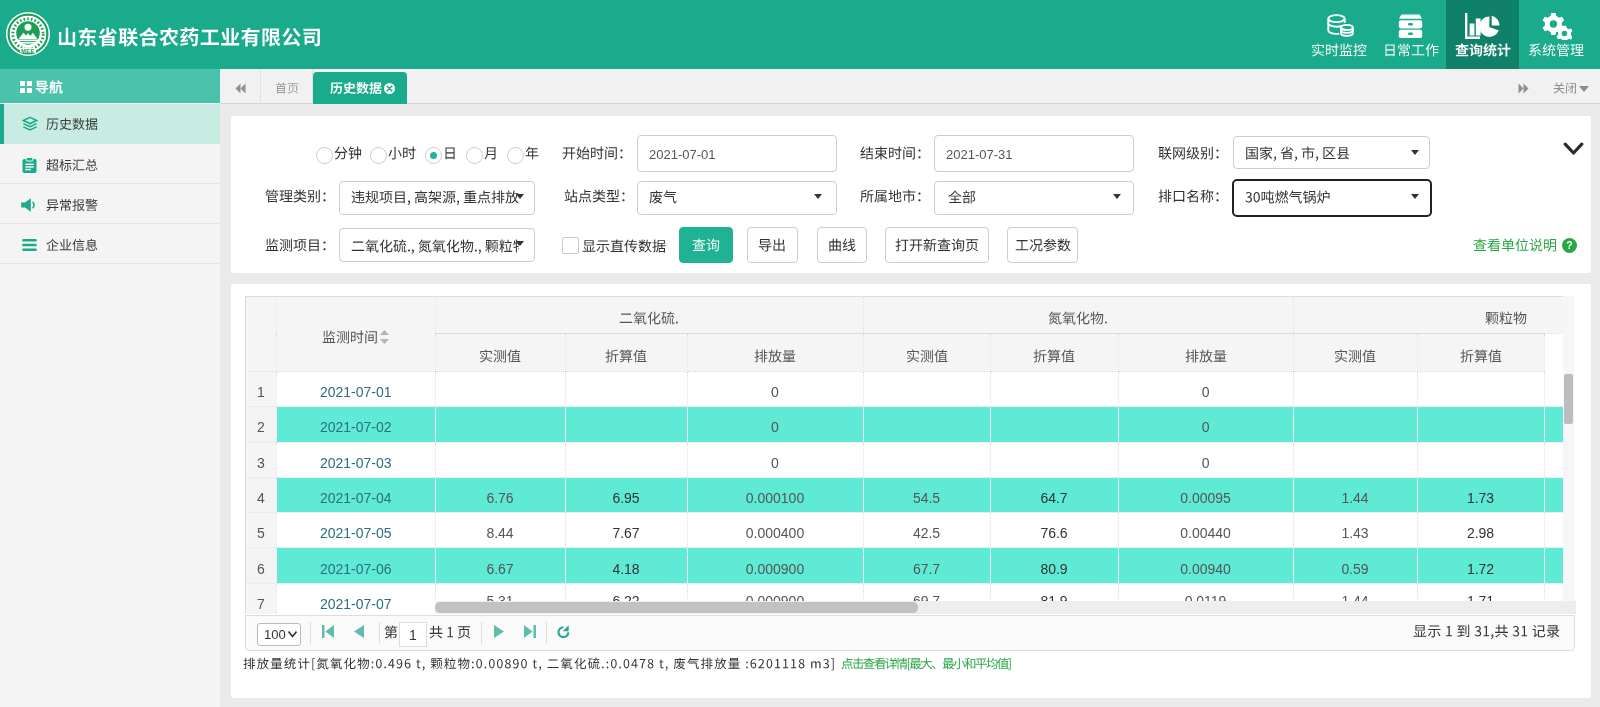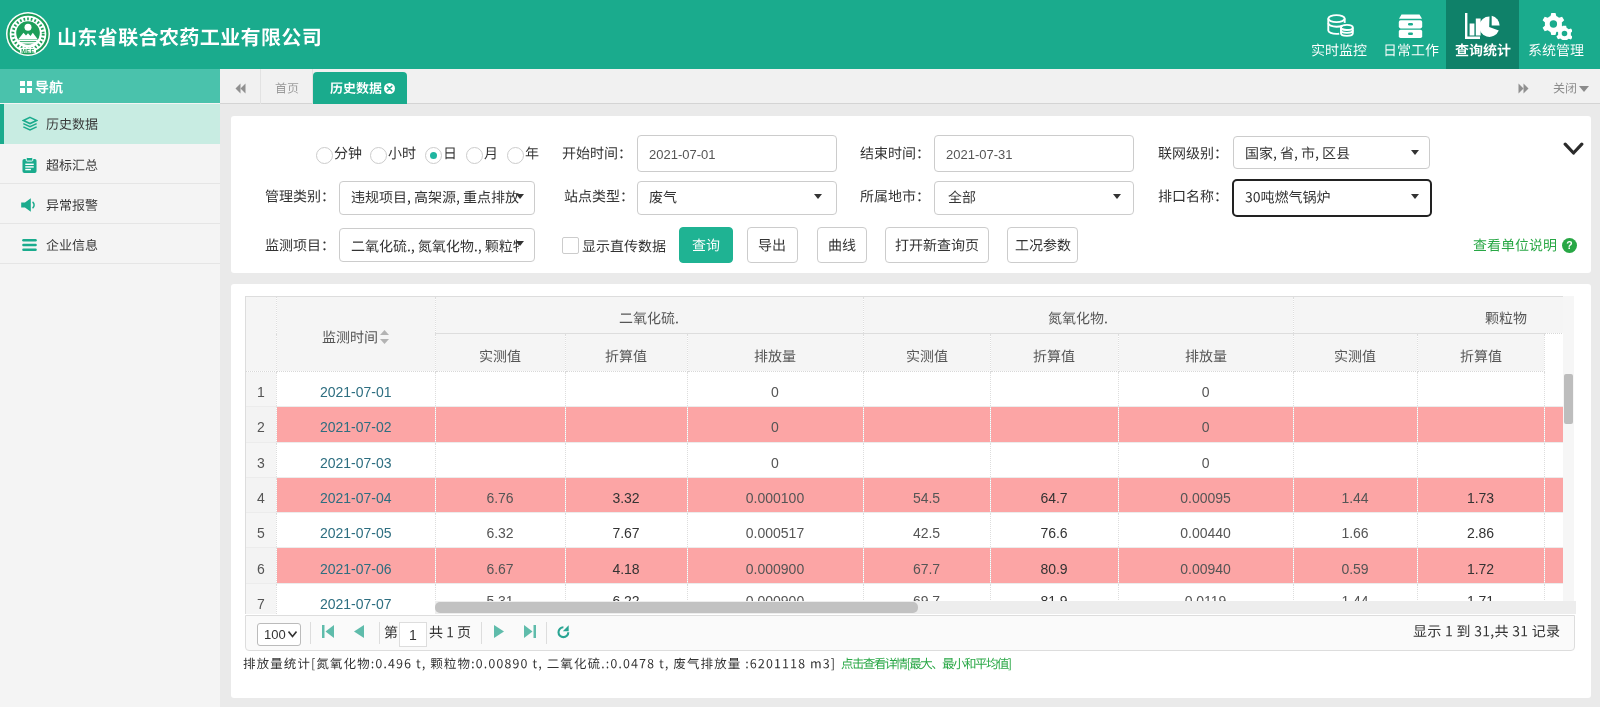--- a/index.html
+++ b/index.html
@@ -23,21 +23,21 @@
 .radio { position:absolute; width:17px; height:17px; border:1px solid #ccc; border-radius:50%; background:#fff; top:147px; }
 .checkbox { position:absolute; left:562px; top:237px; width:17px; height:17px; border:1px solid #ccc; background:#fff; border-radius:2px; }
 .btn { position:absolute; top:227px; height:36px; border:1px solid #ccc; border-radius:4px; background:#fff; }
 .ltxt { font-size:13px; color:#555; }
 .tblwrap { position:absolute; left:245px; top:296px; width:1318px; height:305px; overflow:hidden; border-left:1px solid #ddd; }
 .fpane { position:absolute; left:245px; top:296px; width:190px; height:318px; overflow:hidden; background:#fff; border-left:1px solid #ddd; }
 table.grid { border-collapse:collapse; table-layout:fixed; width:1473px; font-size:14px; color:#555; }
 table.grid th, table.grid td { border-right:1px dotted #ddd; border-bottom:1px solid #ececec; overflow:hidden; white-space:nowrap; padding:6px 0 0 0; text-align:center; font-weight:normal; }
 table.grid thead th { background:#f5f5f5; border-bottom:1px dotted #d8d8d8; border-top:1px solid #ddd; }
 table.grid td.num { background:#f5f5f5; }
-table.grid tr.even td { background:#fca5a5; }
+table.grid tr.even td { background:#5eead4; }
 table.grid tr.even td.num { background:#f3f3f3; }
 td.date { color:#2d6e80; }
 td.bold { font-weight:bold; color:#333; }
 tr.last td { padding-top:0; }
 .vsb { position:absolute; left:1563px; top:296px; width:11px; height:305px; background:#f6f6f6; }
 .vsbthumb { position:absolute; left:1564px; top:374px; width:9px; height:50px; background:#bdbdbd; border-radius:2px; }
 .hsb { position:absolute; left:435px; top:601px; width:1141px; height:13px; background:#ededed; }
 .hsbthumb { position:absolute; left:435px; top:602px; width:483px; height:11px; background:#c2c2c2; border-radius:5px; }
 .pgbar { position:absolute; left:245px; top:615px; width:1330px; height:36px; background:#fafafa; border:1px solid #ddd; border-radius:0 0 4px 4px; }
 .sep { position:absolute; top:622px; height:22px; width:1px; background:#ddd; }
@@ -260,40 +260,40 @@
           <td></td>
           <td>0</td>
           <td></td>
           <td></td>
           <td></td>
         </tr>
 <tr class="even" style="height:35.3px;">
           <td class="num">4</td>
           <td class="date">2021-07-04</td>
           <td>6.76</td>
-          <td class="bold">3.32</td>
+          <td class="bold">6.95</td>
           <td>0.000100</td>
           <td>54.5</td>
           <td class="bold">64.7</td>
           <td>0.00095</td>
           <td>1.44</td>
           <td class="bold">1.73</td>
           <td></td>
         </tr>
 <tr class="odd" style="height:35.3px;">
           <td class="num">5</td>
           <td class="date">2021-07-05</td>
-          <td>6.32</td>
+          <td>8.44</td>
           <td class="bold">7.67</td>
-          <td>0.000517</td>
+          <td>0.000400</td>
           <td>42.5</td>
           <td class="bold">76.6</td>
           <td>0.00440</td>
-          <td>1.66</td>
-          <td class="bold">2.86</td>
+          <td>1.43</td>
+          <td class="bold">2.98</td>
           <td></td>
         </tr>
 <tr class="even" style="height:35.3px;">
           <td class="num">6</td>
           <td class="date">2021-07-06</td>
           <td>6.67</td>
           <td class="bold">4.18</td>
           <td>0.000900</td>
           <td>67.7</td>
           <td class="bold">80.9</td>

